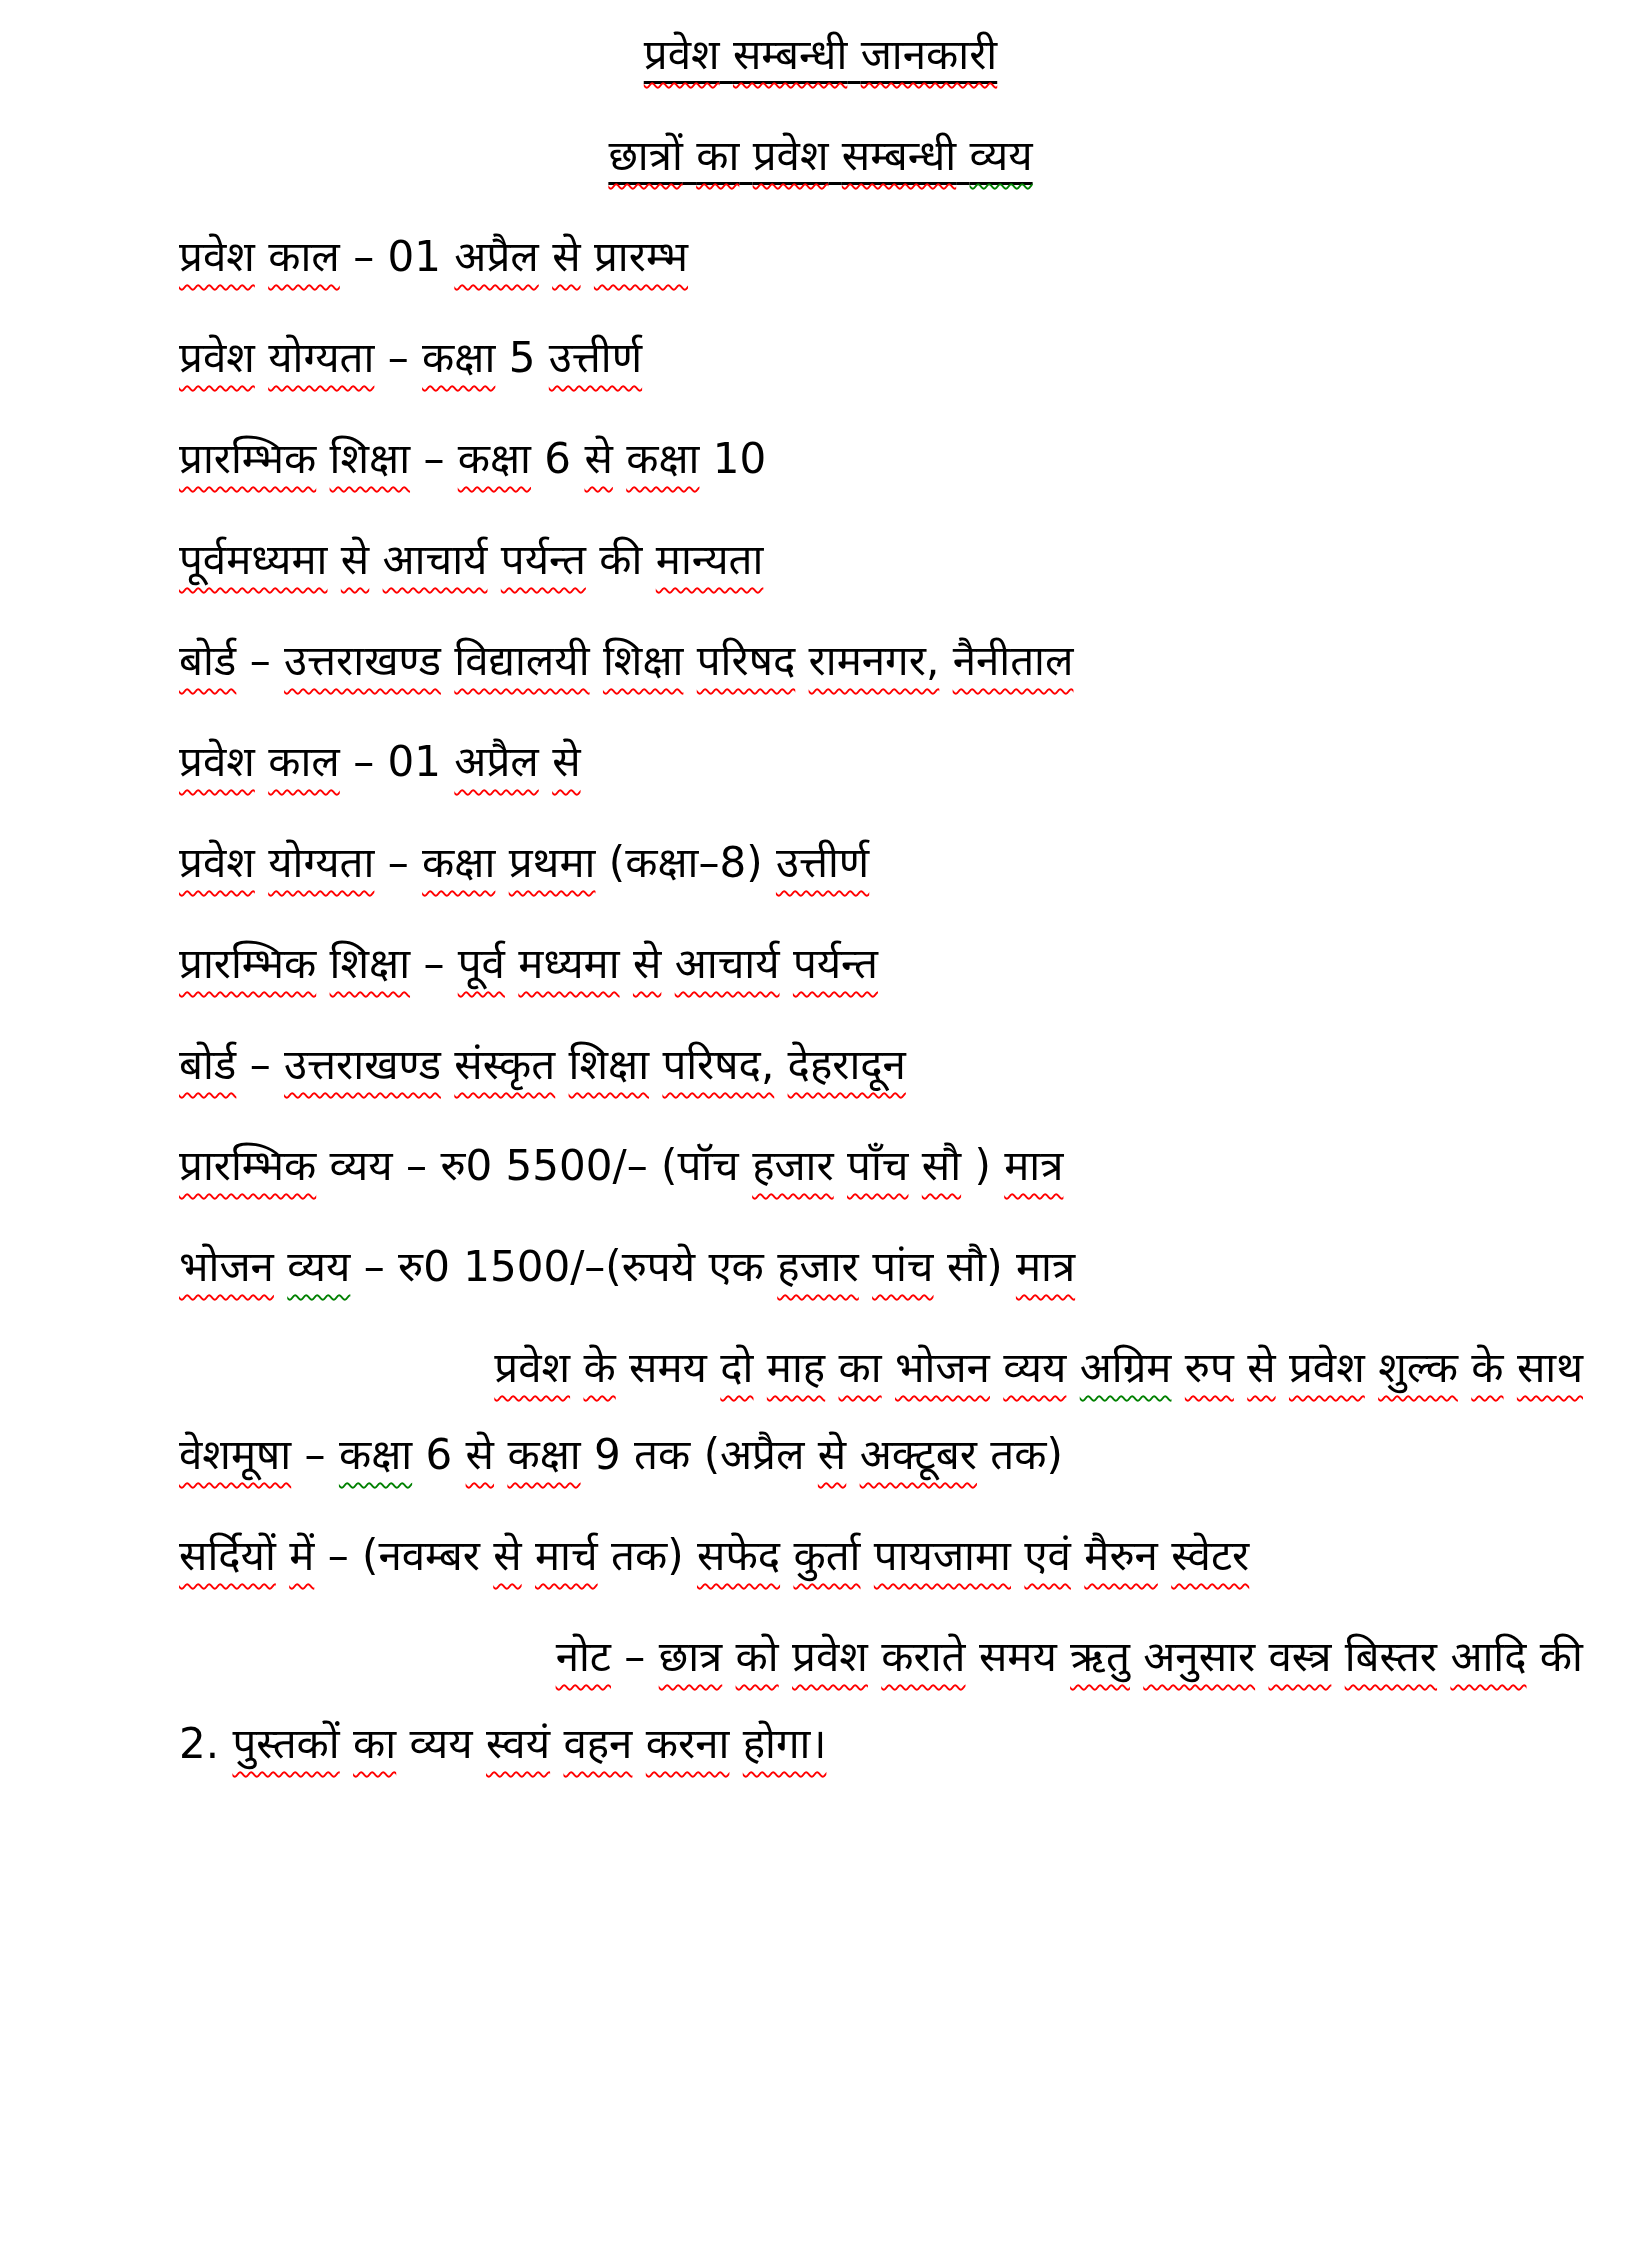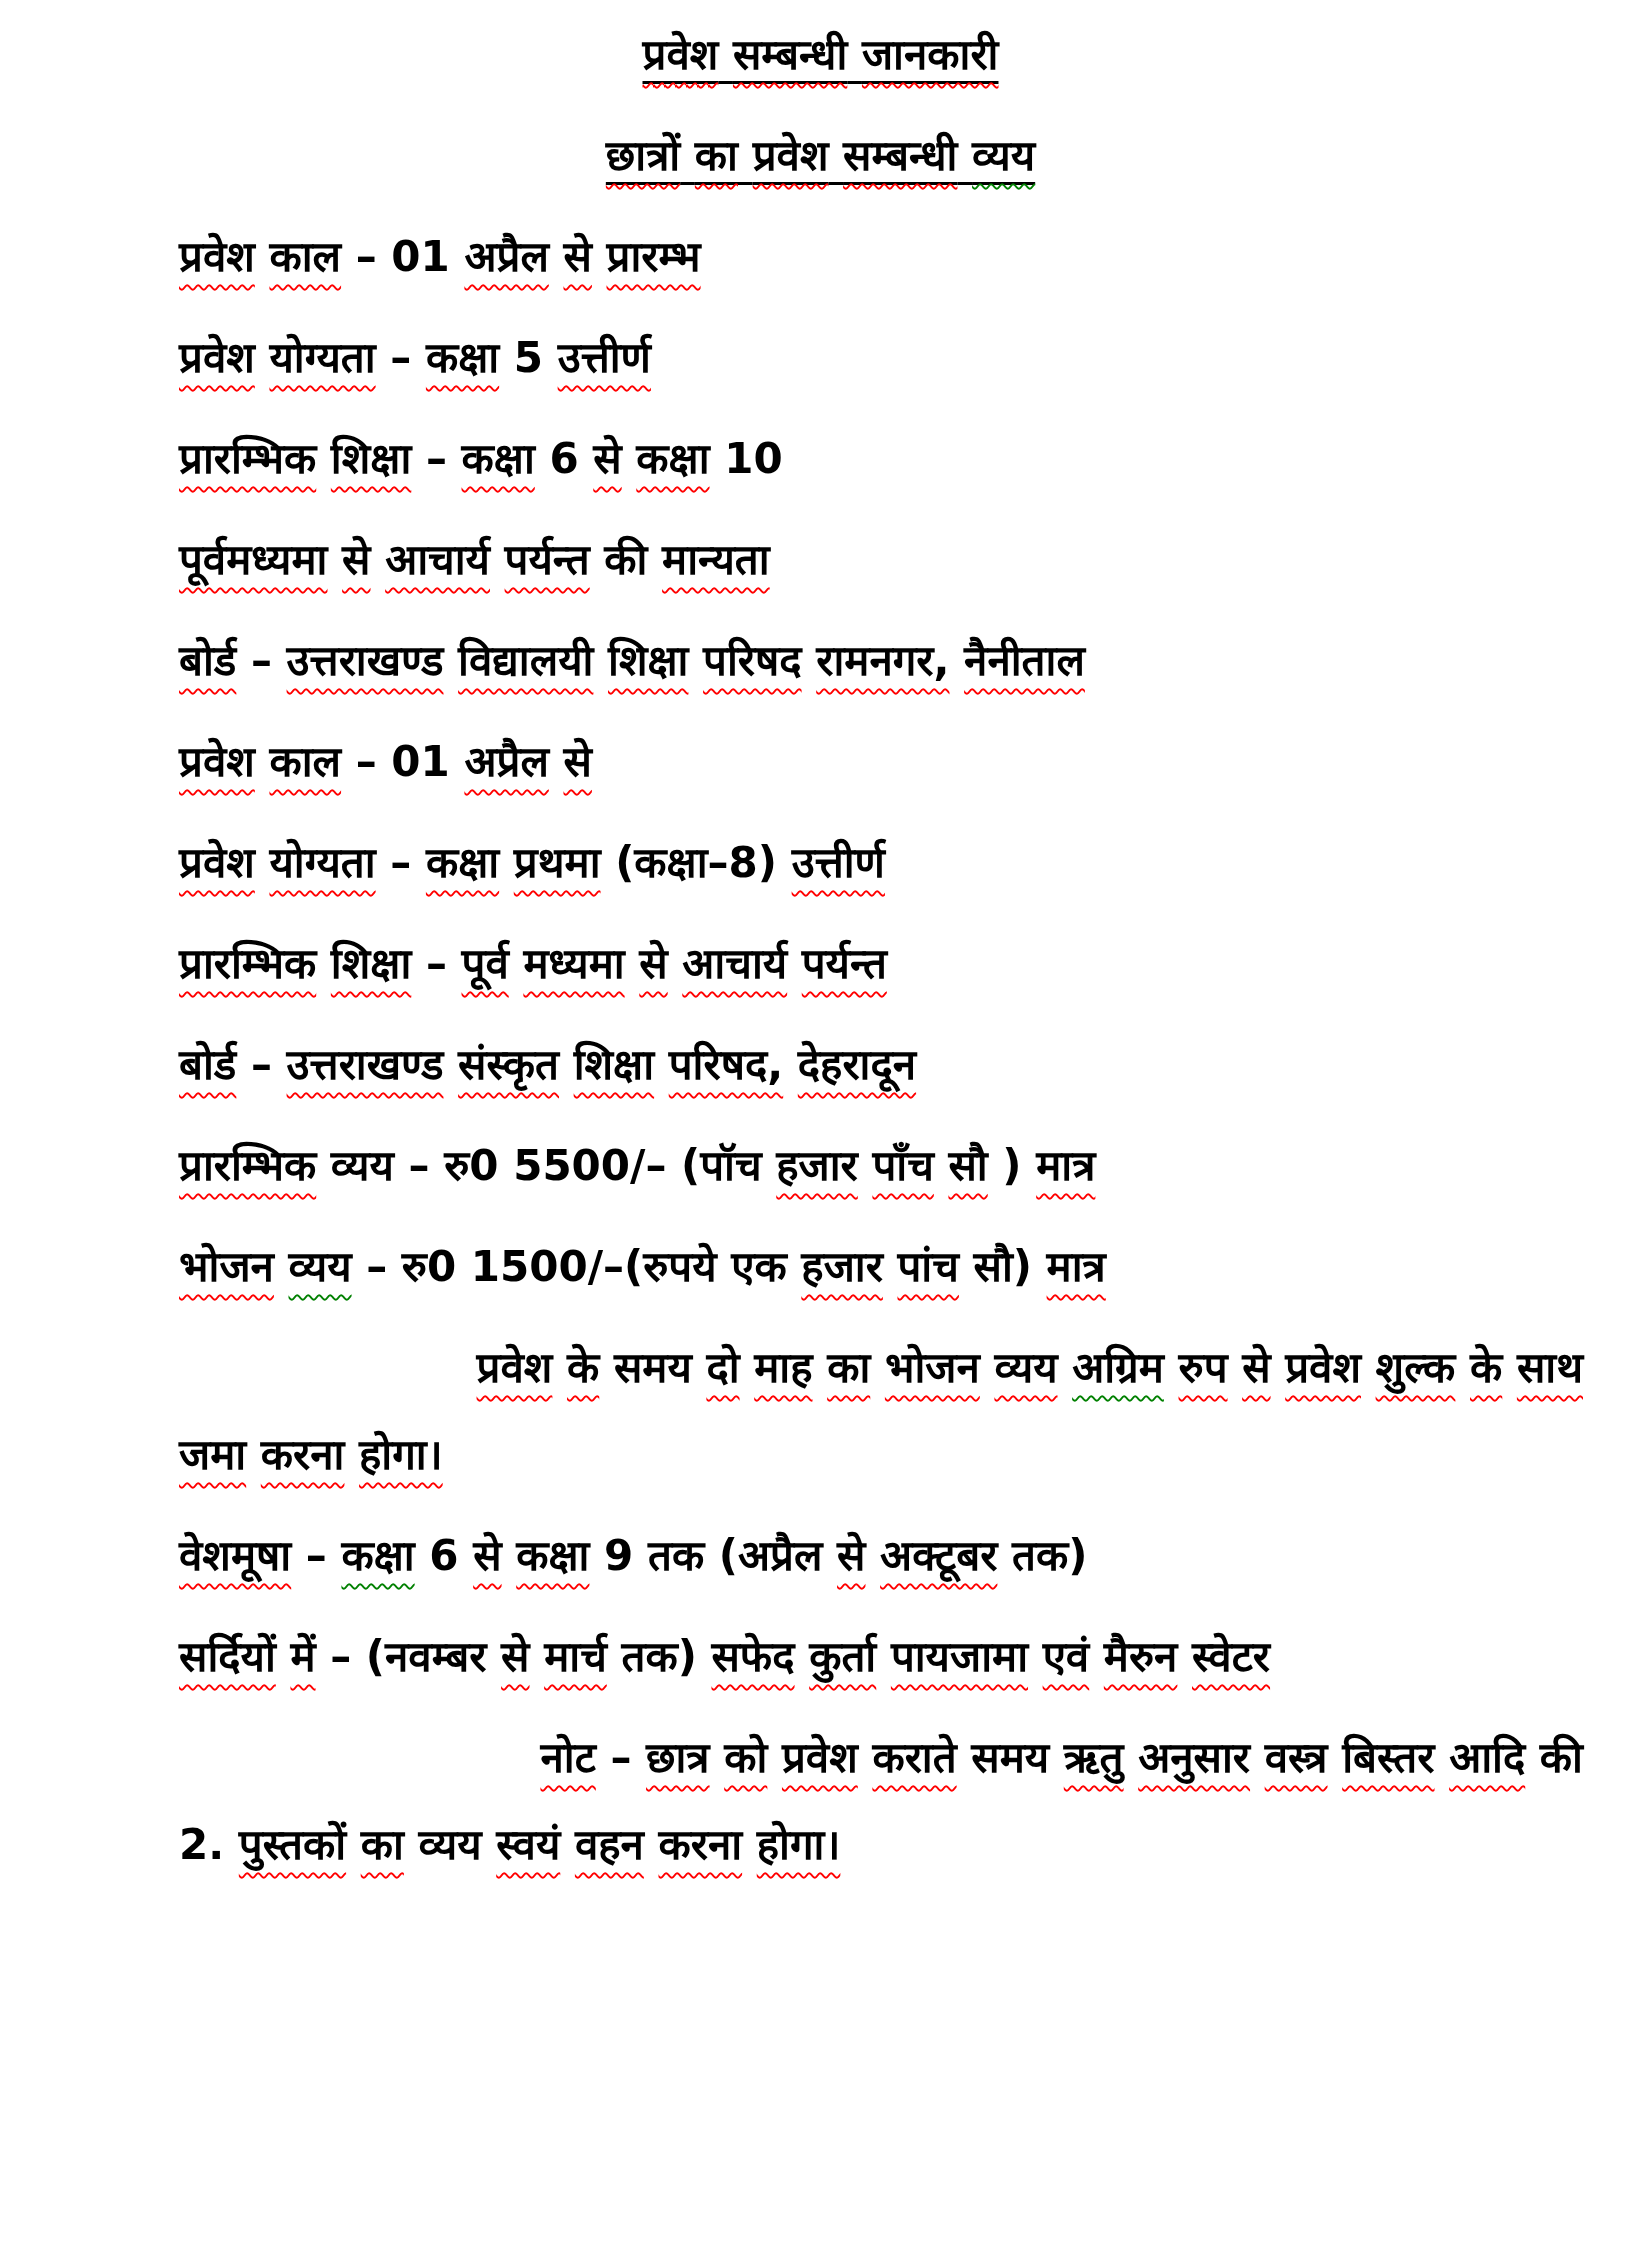--- a/index.html
+++ b/index.html
@@ -16,21 +16,21 @@
   }
   .page {
     width: 1641px;
     height: 2257px;
     background: #ffffff;
     box-sizing: border-box;
     padding-top: 27px;
   }
   p.line {
     font-size: 42px;
-    font-weight: 700;
+    font-weight: 400;
     line-height: 55px;
     margin: 0 0 46px 0;
     padding-left: 179px;
     padding-right: 58px;
     white-space: nowrap;
   }
   p.line.tight {
     margin-bottom: 32px;
     text-align: right;
   }
@@ -73,20 +73,19 @@
       <p class="line"><span class="inner"><span class="mark-red">प्रारम्भिक</span> <span class="mark-red">शिक्षा</span> <span>–</span> <span class="mark-red">कक्षा</span> <span>6</span> <span class="mark-red">से</span> <span class="mark-red">कक्षा</span> <span>10</span></span></p>
       <p class="line"><span class="inner"><span class="mark-red">पूर्वमध्यमा</span> <span class="mark-red">से</span> <span class="mark-red">आचार्य</span> <span class="mark-red">पर्यन्त</span> <span>की</span> <span class="mark-red">मान्यता</span></span></p>
       <p class="line"><span class="inner"><span class="mark-red">बोर्ड</span> <span>–</span> <span class="mark-red">उत्तराखण्ड</span> <span class="mark-red">विद्यालयी</span> <span class="mark-red">शिक्षा</span> <span class="mark-red">परिषद</span> <span class="mark-red">रामनगर,</span> <span class="mark-red">नैनीताल</span></span></p>
       <p class="line"><span class="inner"><span class="mark-red">प्रवेश</span> <span class="mark-red">काल</span> <span>–</span> <span>01</span> <span class="mark-red">अप्रैल</span> <span class="mark-red">से</span></span></p>
       <p class="line"><span class="inner"><span class="mark-red">प्रवेश</span> <span class="mark-red">योग्यता</span> <span>–</span> <span class="mark-red">कक्षा</span> <span class="mark-red">प्रथमा</span> <span>(कक्षा–8)</span> <span class="mark-red">उत्तीर्ण</span></span></p>
       <p class="line"><span class="inner"><span class="mark-red">प्रारम्भिक</span> <span class="mark-red">शिक्षा</span> <span>–</span> <span class="mark-red">पूर्व</span> <span class="mark-red">मध्यमा</span> <span class="mark-red">से</span> <span class="mark-red">आचार्य</span> <span class="mark-red">पर्यन्त</span></span></p>
       <p class="line"><span class="inner"><span class="mark-red">बोर्ड</span> <span>–</span> <span class="mark-red">उत्तराखण्ड</span> <span class="mark-red">संस्कृत</span> <span class="mark-red">शिक्षा</span> <span class="mark-red">परिषद,</span> <span class="mark-red">देहरादून</span></span></p>
       <p class="line"><span class="inner"><span class="mark-red">प्रारम्भिक</span> <span>व्यय</span> <span>–</span> <span>रु0</span> <span>5500/–</span> <span>(पॉच</span> <span class="mark-red">हजार</span> <span class="mark-red">पाँच</span> <span class="mark-red">सौ</span> <span>)</span> <span class="mark-red">मात्र</span></span></p>
       <p class="line"><span class="inner"><span class="mark-red">भोजन</span> <span class="mark-green">व्यय</span> <span>–</span> <span>रु0</span> <span>1500/–(रुपये</span> <span>एक</span> <span class="mark-red">हजार</span> <span class="mark-red">पांच</span> <span>सौ)</span> <span class="mark-red">मात्र</span></span></p>
       <p class="line tight"><span class="inner"><span class="mark-red">प्रवेश</span> <span class="mark-red">के</span> <span>समय</span> <span class="mark-red">दो</span> <span class="mark-red">माह</span> <span class="mark-red">का</span> <span class="mark-red">भोजन</span> <span class="mark-red">व्यय</span> <span class="mark-green">अग्रिम</span> <span class="mark-red">रुप</span> <span class="mark-red">से</span> <span class="mark-red">प्रवेश</span> <span class="mark-red">शुल्क</span> <span class="mark-red">के</span> <span class="mark-red">साथ</span></span></p>
-      <p class="line"><span class="inner"><span class="mark-red">जमा</span> <span class="mark-red">करना</span> <span class="mark-red">होगा।</span></span></p>
       <p class="line"><span class="inner"><span class="mark-red">वेशमूषा</span> <span>–</span> <span class="mark-green">कक्षा</span> <span>6</span> <span class="mark-red">से</span> <span class="mark-red">कक्षा</span> <span>9</span> <span>तक</span> <span>(अप्रैल</span> <span class="mark-red">से</span> <span class="mark-red">अक्टूबर</span> <span>तक)</span></span></p>
       <p class="line"><span class="inner"><span class="mark-red">सर्दियों</span> <span class="mark-red">में</span> <span>–</span> <span>(नवम्बर</span> <span class="mark-red">से</span> <span class="mark-red">मार्च</span> <span>तक)</span> <span class="mark-red">सफेद</span> <span class="mark-red">कुर्ता</span> <span class="mark-red">पायजामा</span> <span class="mark-red">एवं</span> <span class="mark-red">मैरुन</span> <span class="mark-red">स्वेटर</span></span></p>
       <p class="line tight"><span class="inner"><span class="mark-red">नोट</span> <span>–</span> <span class="mark-red">छात्र</span> <span class="mark-red">को</span> <span class="mark-red">प्रवेश</span> <span class="mark-red">कराते</span> <span>समय</span> <span class="mark-red">ऋतु</span> <span class="mark-red">अनुसार</span> <span class="mark-red">वस्त्र</span> <span class="mark-red">बिस्तर</span> <span class="mark-red">आदि</span> <span>की</span></span></p>
       <p class="line"><span class="inner"><span>2.</span> <span class="mark-red">पुस्तकों</span> <span class="mark-red">का</span> <span>व्यय</span> <span class="mark-red">स्वयं</span> <span class="mark-red">वहन</span> <span class="mark-red">करना</span> <span class="mark-red">होगा।</span></span></p>
     </div>
 </div>
 
 
 </body></html>

